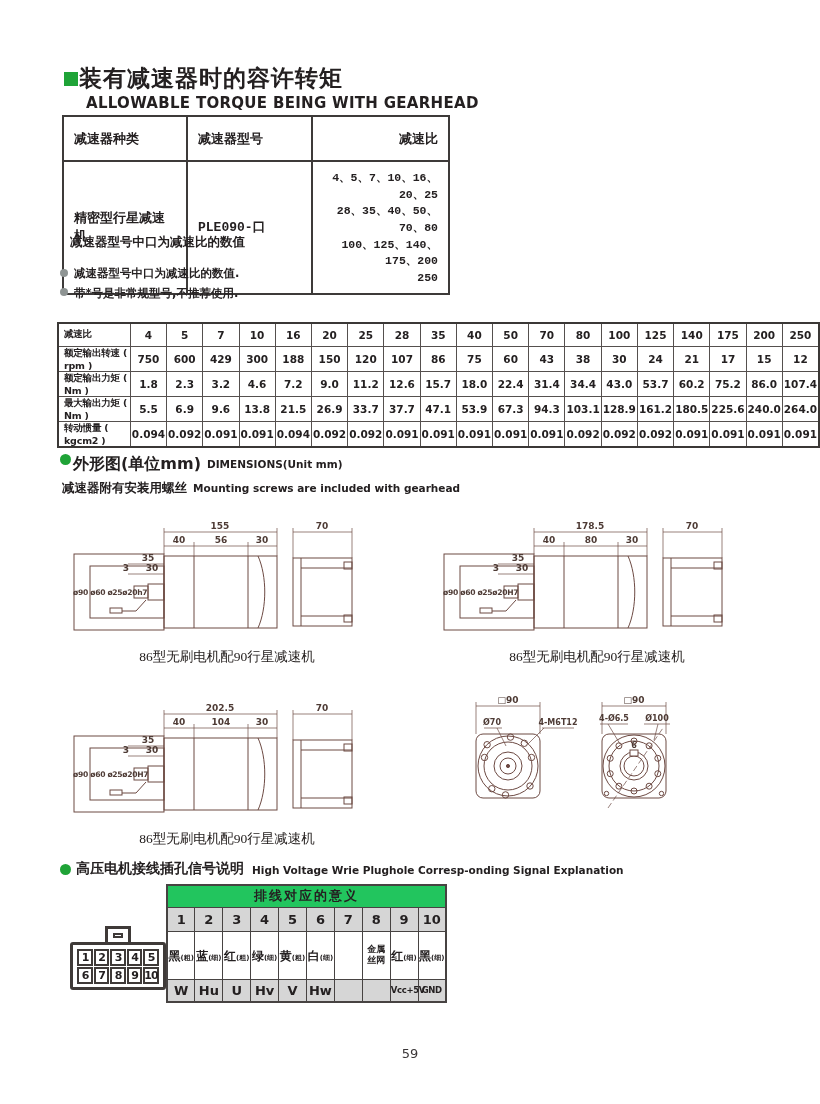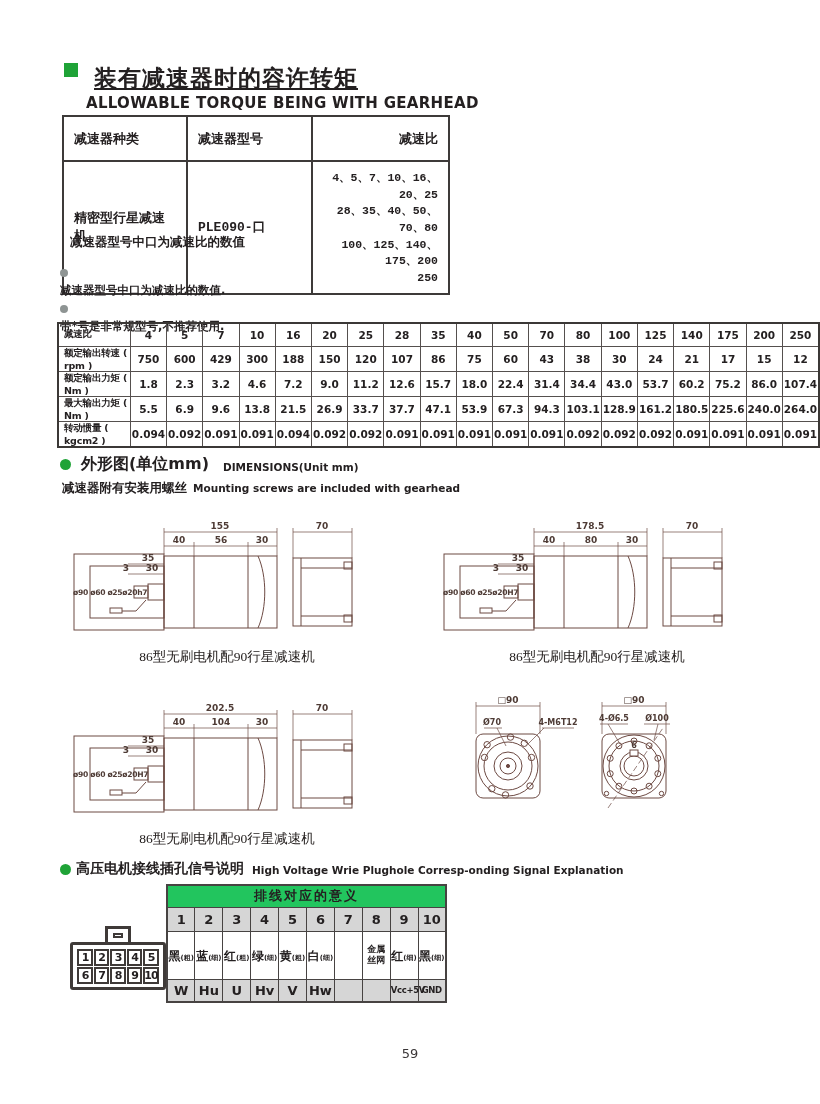--- a/index.html
+++ b/index.html
@@ -3,47 +3,47 @@
 <meta charset="utf-8">
 <style>
   * { margin:0; padding:0; box-sizing:border-box; }
   html,body { background:#ffffff; }
   .page {
     position:relative; width:820px; height:1104px; background:#fff;
     font-family:"DejaVu Sans","Liberation Sans",sans-serif; color:#242021; overflow:hidden;
   }
   
   .title-block { position:absolute; left:64px; top:63px; }
-  .title-row { display:flex; align-items:flex-start; gap:16px;text-decoration:underline; }
+  .title-row { display:flex; align-items:center; gap:1px; }
   .green-sq { width:14px; height:14px; background:#1fa337; }
   .title-cn { font-size:23px; font-weight:bold; letter-spacing:1px; }
   .title-en { margin-left:22px; font-size:15px; font-weight:bold; letter-spacing:0.3px; }
 
   
   .gear-table { position:absolute; left:62px; top:115px; width:386px; border-collapse:collapse; table-layout:fixed; }
   .gear-table th, .gear-table td { border:2px solid #3d3a39; }
   .gear-table th { height:45px; font-size:13px; font-weight:bold; text-align:left; padding:0 10px; }
   .gear-table th.r { text-align:right; }
   .gear-table td { height:72px; font-size:13px; font-weight:bold; padding:6px 10px; vertical-align:middle;font-family:Liberation Mono, monospace; }
   .gear-table td.ratios { text-align:right; font-size:11.5px; line-height:1.45; vertical-align:top; padding-top:8px; }
   .gear-footnote { position:absolute; left:70px; top:234px; font-size:12.5px; font-weight:bold; }
 
   
   .notes { position:absolute; left:60px; top:266px; width:720px; }
-  .note { display:flex; align-items:flex-start; gap:6px; font-size:11.5px; font-weight:600; margin-bottom:4.5px; color:#262223;flex-direction:column; }
+  .note { display:flex; align-items:flex-start; gap:6px; font-size:11.5px; font-weight:600; margin-bottom:4.5px; color:#262223; }
   .gray-dot { flex:none; width:8px; height:8px; border-radius:50%; background:#8e9493; margin-top:2.5px; }
 
   
   .spec-table { position:absolute; left:57px; top:322px; border-collapse:collapse; table-layout:fixed; border:2.5px solid #3b3836; }
   .spec-table td { border:1.2px solid #55504e; height:23px; text-align:center; font-size:10.5px; font-weight:600; padding:0 1px; }
   .spec-table td.lbl { width:100px; text-align:left; padding-left:5px; font-size:9.5px; letter-spacing:-0.2px; }
   .spec-table td.val { width:32px; }
 
   
-  .dim-heading { position:absolute; left:60px; top:454px; display:flex; align-items:center; gap:10px; }
+  .dim-heading { position:absolute; left:60px; top:454px; display:flex; align-items:flex-start; gap:2px; }
   .green-dot { width:11px; height:11px; border-radius:50%; background:#1fa337; }
   .dim-cn { font-size:16px; font-weight:bold; }
   .dim-en { font-size:10.5px; font-weight:bold; margin-left:4px; margin-top:4px; }
   .dim-sub { position:absolute; left:62px; top:480px; display:flex; align-items:baseline; gap:6px; }
   .dim-sub-cn { font-size:12.5px; font-weight:bold; }
   .dim-sub-en { font-size:10.5px; font-weight:bold; }
 
   
   svg .dl  { stroke:#6d4a43; stroke-width:1; fill:none; }
   svg .dlt { stroke:#6d4a43; stroke-width:0.7; fill:none; }

